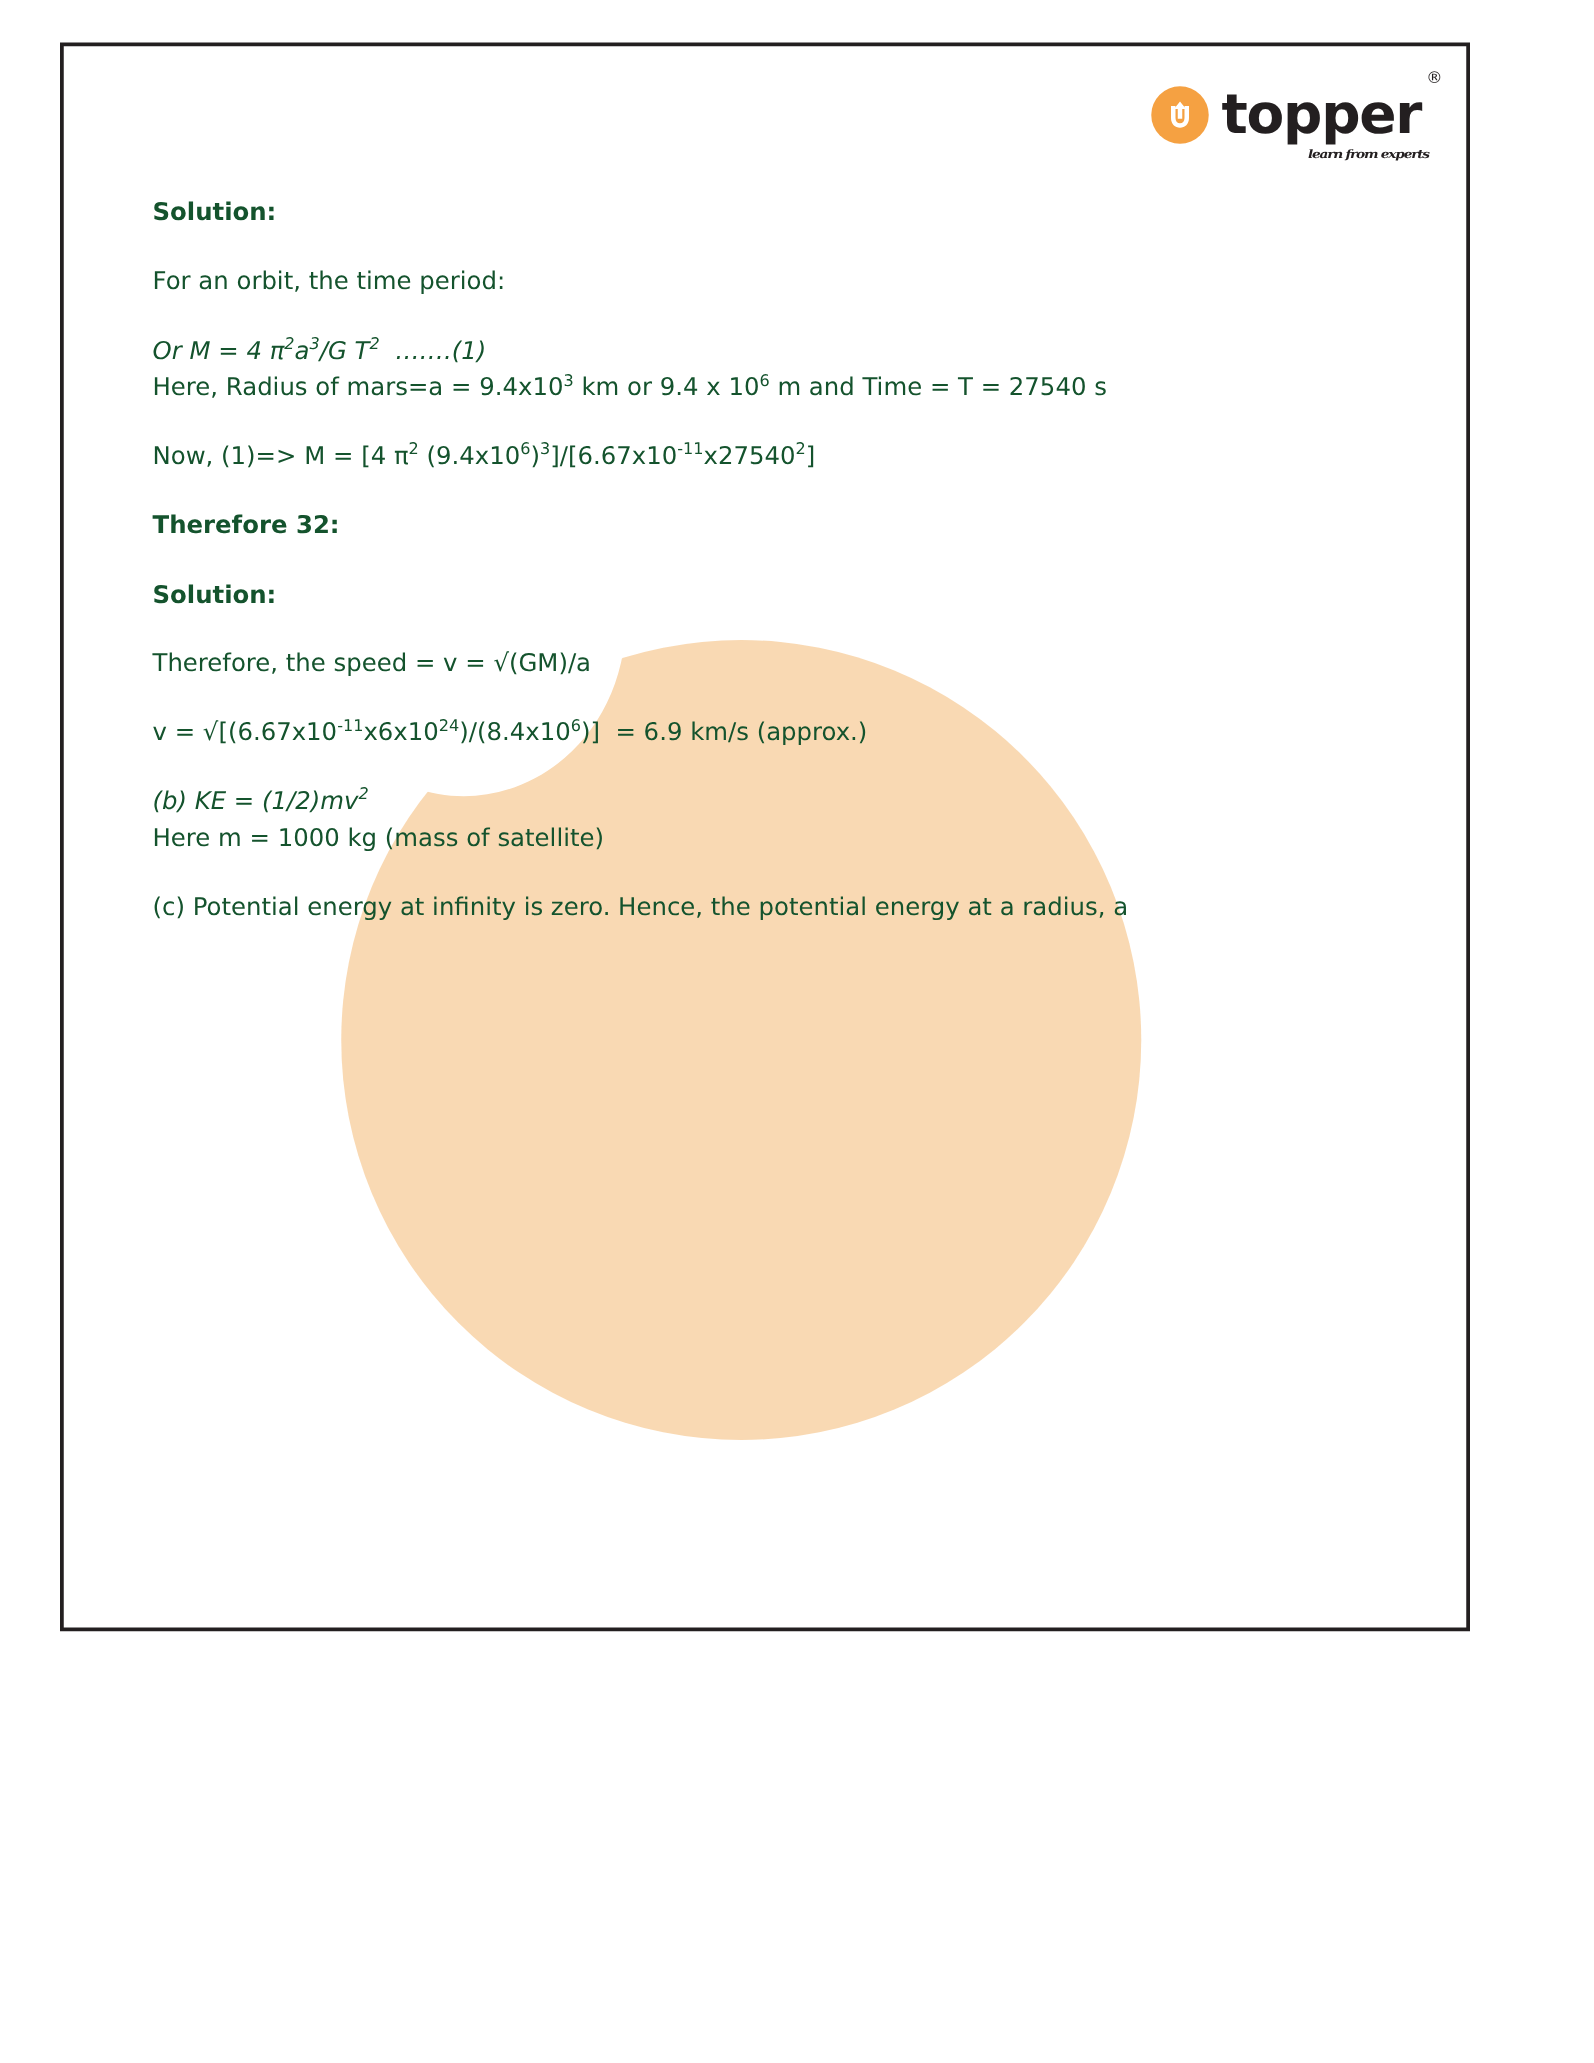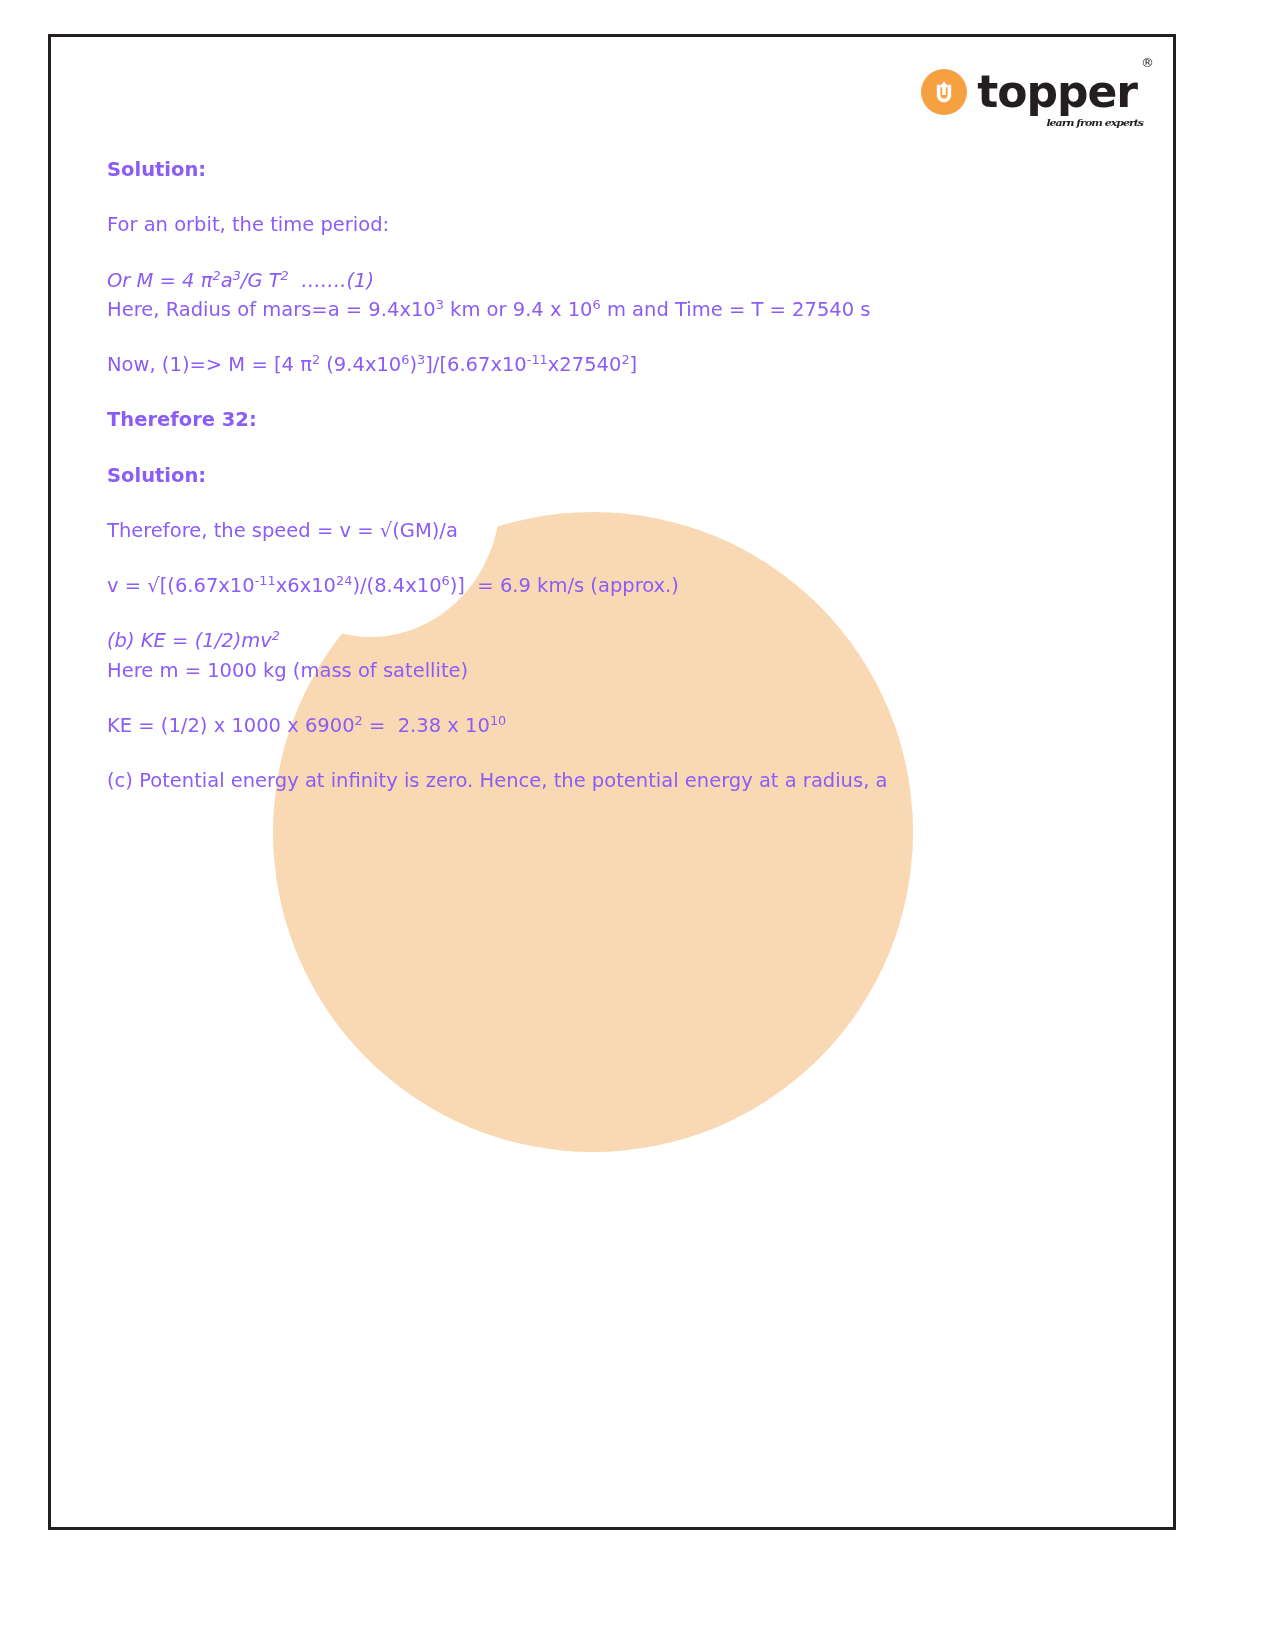--- a/index.html
+++ b/index.html
@@ -13,21 +13,21 @@
     font-family: "DejaVu Sans", sans-serif;
     color: #231f20;
     position: relative;
     overflow: hidden;
   }
   .page {
     position: absolute;
     left: 48px;
     top: 34px;
     width: 1128px;
-    height: 1496px;
+    height: 1271px;
     border: 3px solid #231f20;
     background: #ffffff;
     box-sizing: border-box;
     overflow: hidden;
   }
   
   .watermark {
     position: absolute;
     left: 222px;
     top: 475px;
@@ -100,23 +100,23 @@
   .content {
     position: absolute;
     left: 56px;
     top: 118px;
     width: 1010px;
     z-index: 3;
   }
   .line {
     font-size: 19.5px;
     line-height: 1.5;
-    margin: 0 0 26px 0;
+    margin: 0 0 26px 15px;
     white-space: pre-wrap;
-    color: #8b5cf6;
+    color: #14532d;
   }
   .line.tight { margin-bottom: 0; font-style: italic; }
   .bold { font-weight: bold; }
   sup { font-size: 0.66em; vertical-align: super; line-height: 0; }
 </style>
 </head>
 <body>
 
 <div class="page">
 
@@ -145,17 +145,16 @@
       <p class="line">For an orbit, the time period:</p>
       <p class="line tight">Or M = 4 π<sup>2</sup>a<sup>3</sup>/G T<sup>2</sup>  …….(1)</p>
       <p class="line">Here, Radius of mars=a = 9.4x10<sup>3</sup> km or 9.4 x 10<sup>6</sup> m and Time = T = 27540 s</p>
       <p class="line">Now, (1)=&gt; M = [4 π<sup>2</sup> (9.4x10<sup>6</sup>)<sup>3</sup>]/[6.67x10<sup>-11</sup>x27540<sup>2</sup>]</p>
       <p class="line bold">Therefore 32:</p>
       <p class="line bold">Solution:</p>
       <p class="line">Therefore, the speed = v = √(GM)/a</p>
       <p class="line">v = √[(6.67x10<sup>-11</sup>x6x10<sup>24</sup>)/(8.4x10<sup>6</sup>)]  = 6.9 km/s (approx.)</p>
       <p class="line tight">(b) KE = (1/2)mv<sup>2</sup></p>
       <p class="line">Here m = 1000 kg (mass of satellite)</p>
-      <p class="line">KE = (1/2) x 1000 x 6900<sup>2</sup> =  2.38 x 10<sup>10</sup></p>
       <p class="line">(c) Potential energy at infinity is zero. Hence, the potential energy at a radius, a</p>
     </div>
 
 </div>
 
 </body></html>

